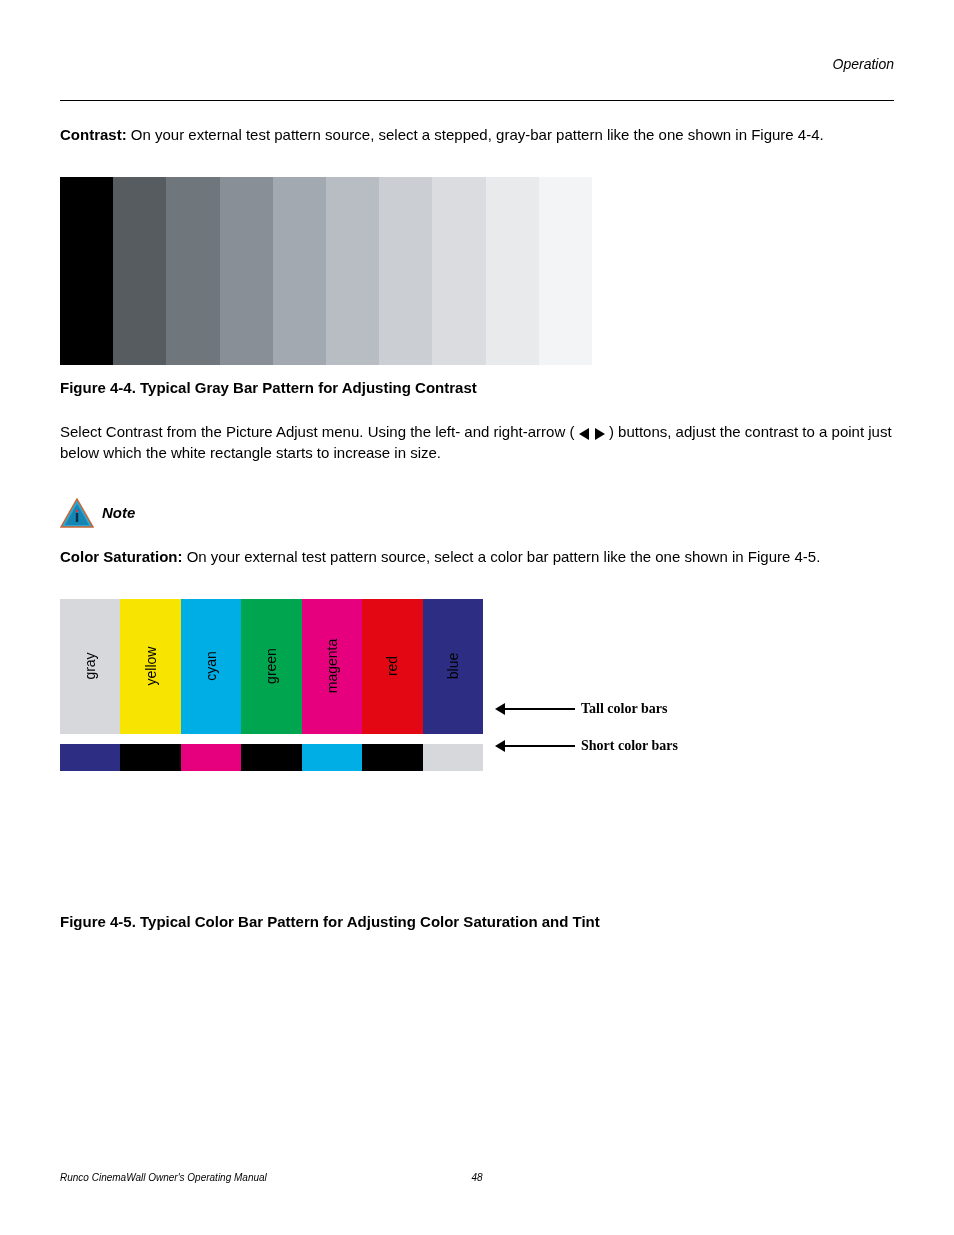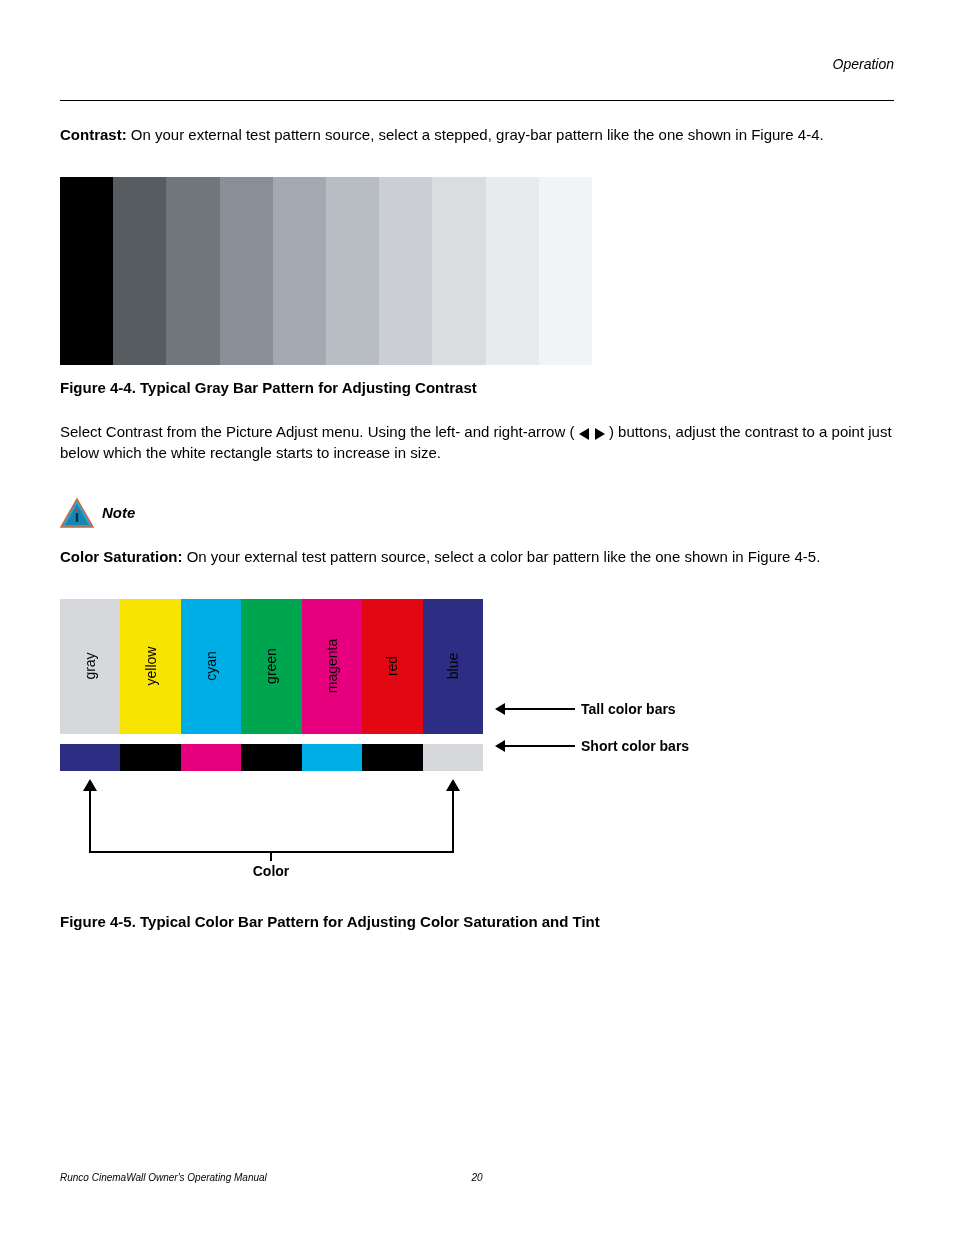--- a/index.html
+++ b/index.html
@@ -91,20 +91,21 @@
     width: 423px;
     height: 27px;
   }
   .short-bars > div { flex: 1; }
   .tall-annot, .short-annot {
     position: absolute;
     display: flex;
     align-items: center;
     font-size: 14px;
     font-weight: bold;
+    font-family: Liberation Serif, serif;
   }
   .tall-annot { left: 435px; top: 102px; }
   .short-annot { left: 435px; top: 139px; }
   .left-arrow-sm {
     width: 0; height: 0;
     border-top: 6px solid transparent;
     border-bottom: 6px solid transparent;
     border-right: 10px solid #000;
     margin-right: 0;
   }
@@ -232,29 +233,20 @@
     <span class="annot-line"></span>
     <span>Tall color bars</span>
   </div>
   <div class="short-annot">
     <span class="left-arrow-sm"></span>
     <span class="annot-line"></span>
     <span>Short color bars</span>
   </div>
 
 
-  <div class="bracket-color">
-    <span class="up-arrow" style="left:23px; top:0;"></span>
-    <span class="up-arrow" style="left:386px; top:0;"></span>
-    <span class="vline" style="left:29px; top:12px; height:60px;"></span>
-    <span class="vline" style="left:392px; top:12px; height:60px;"></span>
-    <span class="hline" style="left:29px; top:72px; width:365px;"></span>
-    <span class="tick" style="left:210px; top:72px;"></span>
-    <span class="bracket-label" style="left:211px; top:84px;">Color</span>
-  </div>
 </div>
 
 <div class="caption" style="margin-top:14px;">Figure 4-5. Typical Color Bar Pattern for Adjusting Color Saturation and Tint</div>
 
 <div class="footer">
   <span>Runco CinemaWall Owner's Operating Manual</span>
-  <span class="page">20</span>
+  <span class="page">48</span>
 </div>
 
 </body></html>

